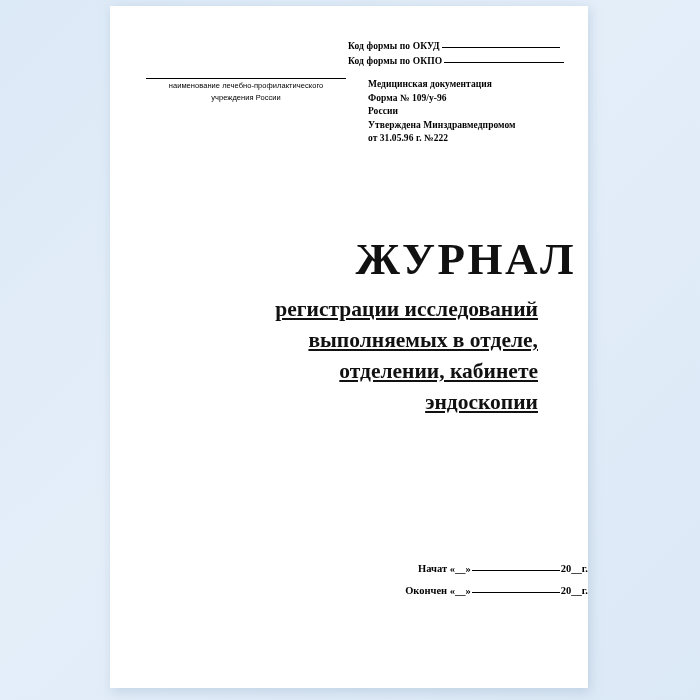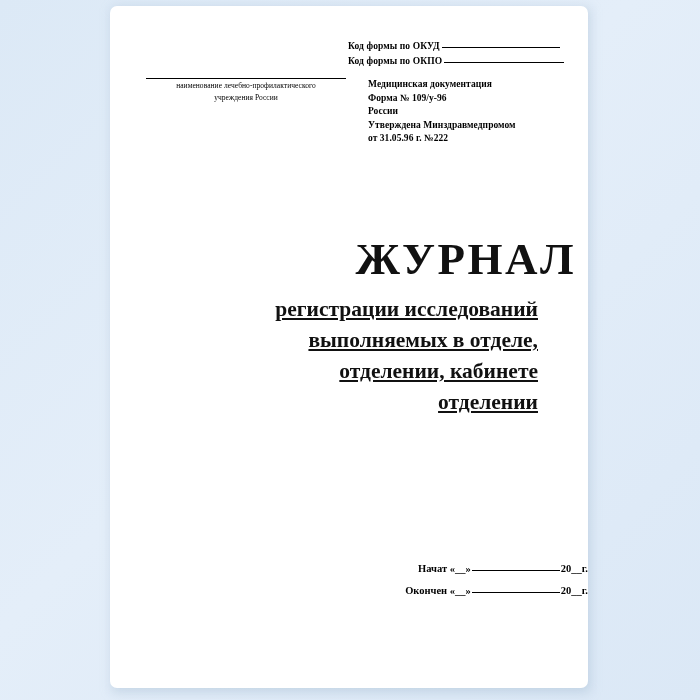--- a/index.html
+++ b/index.html
@@ -29,21 +29,20 @@
     filter: blur(6px);
   }
   .page {
     position: absolute;
     left: 110px;
     top: 6px;
     width: 478px;
     height: 682px;
     background: #ffffff;
     box-sizing: border-box;
-    border-radius: 7px;
   }
 
   
   .header {
     position: absolute;
     left: 0;
     top: 0;
     width: 478px;
     height: 150px;
   }
@@ -80,21 +79,21 @@
     top: 72px;
     width: 200px;
     text-align: center;
   }
   .org-rule {
     border-top: 1px solid #000;
     width: 200px;
     height: 0;
   }
   .org-caption {
-    font-family: Liberation Serif, serif;
+    font-family: Liberation Sans, sans-serif;
     font-size: 7.5px;
     color: #000;
     line-height: 10px;
     padding-top: 2px;
     letter-spacing: 0.05px;
   }
 
   .med-doc-block {
     position: absolute;
     left: 258px;
@@ -196,21 +195,21 @@
       </div>
 
     </div>
 
     <div class="title-block">
       <div class="title-main">ЖУРНАЛ</div>
       <div class="title-sub">
         <div>регистрации исследований</div>
         <div>выполняемых в отделе,</div>
         <div>отделении, кабинете</div>
-        <div>отделении</div>
+        <div>эндоскопии</div>
       </div>
     </div>
 
     <div class="footer">
       <div class="footer-row">
         <span>Начат «__»</span><span class="fill"></span><span>20__г.</span>
       </div>
       <div class="footer-row">
         <span>Окончен «__»</span><span class="fill"></span><span>20__г.</span>
       </div>

